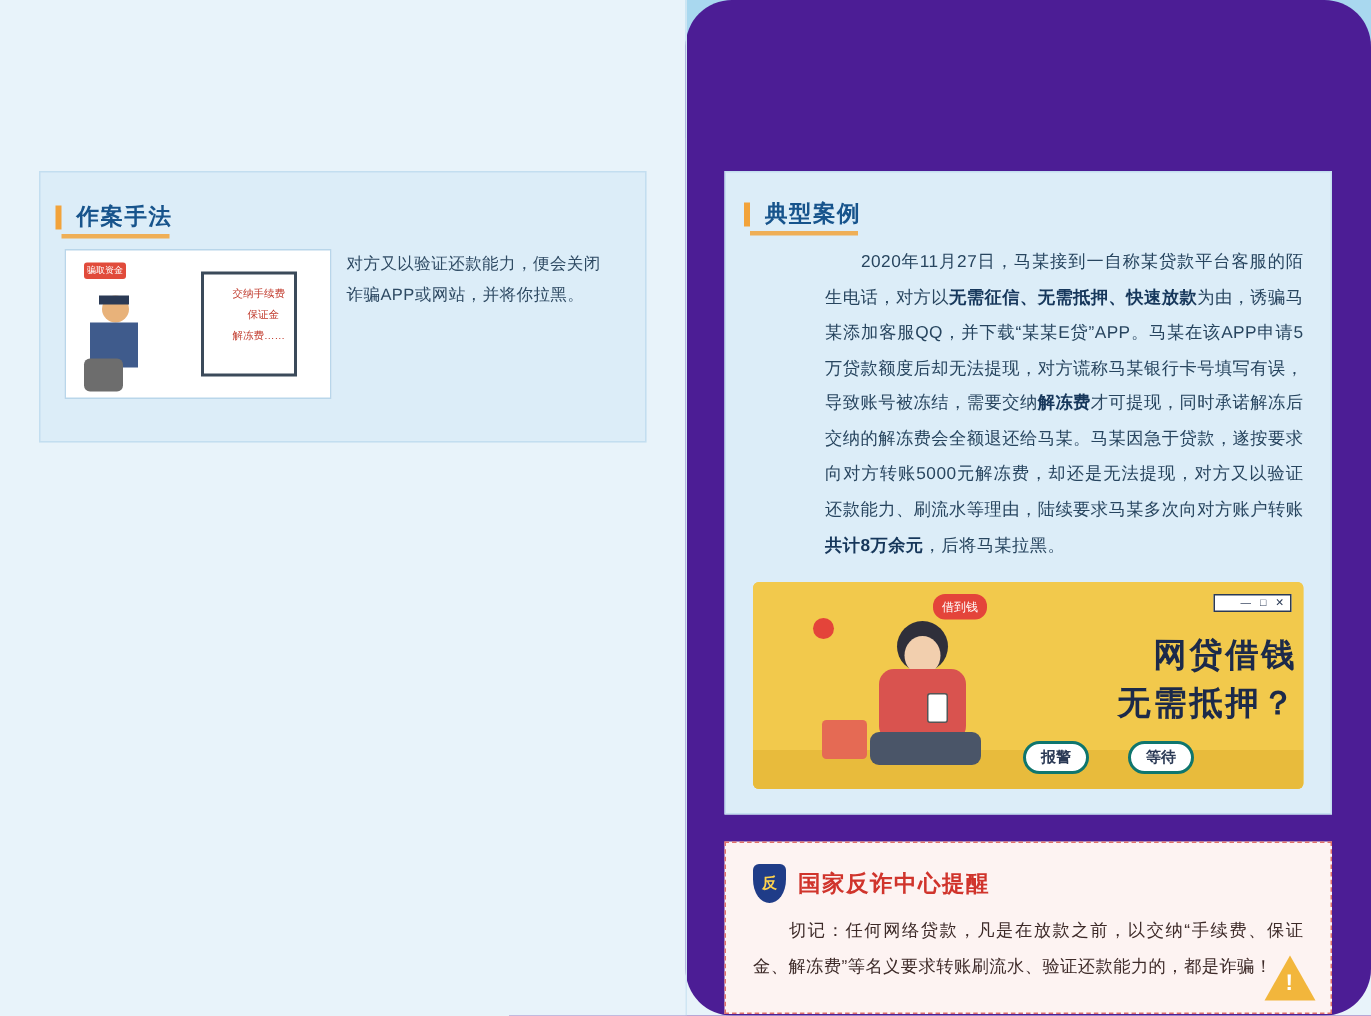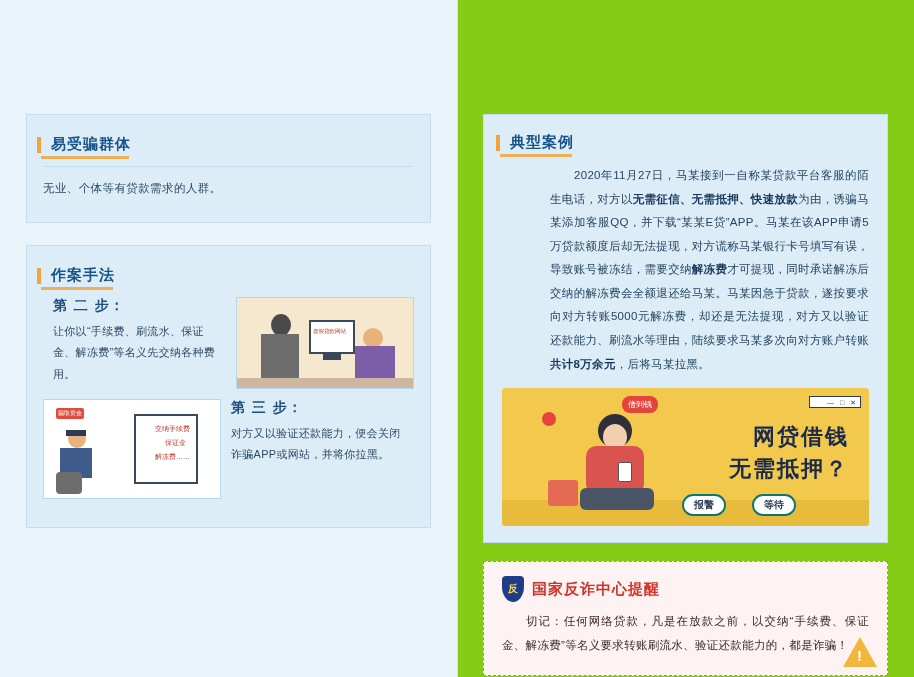--- a/index.html
+++ b/index.html
@@ -77,21 +77,21 @@
     font-family: "Liberation Serif", serif;
     line-height: 1;
   }
   
   .col {
     position: relative;
     width: 457px; height: 677px;
     padding-top: 92px;
   }
   .col-left { background: #e8f3fa; }
-  .col-right { background: #84cc16; }
+  .col-right { background: #4c1d95; border-radius: 31px; }
   .divider {
     position: absolute; left: 457px; top: 0;
     width: 1px; height: 677px;
     background: #cfe6f3;
     z-index: 5;
   }
 
   
   .panel {
     position: relative;
@@ -277,21 +277,21 @@
     font-size: 5.5px;
     color: #333;
     white-space: nowrap;
   }
   .blob { position: absolute; border-radius: 50%; }
   .rect { position: absolute; }
 
   
   .ci-txt1, .ci-txt2 {
     position: absolute;
-    right: 20px;
+    right: 4px;
     color: #1c2a4a;
     font-weight: bold;
     font-family: Liberation Mono, monospace;
     letter-spacing: 2px;
     white-space: nowrap;
   }
   .ci-txt1 { top: 34px; font-size: 22px; }
   .ci-txt2 { top: 66px; font-size: 22px; }
   .ci-pill {
     position: absolute;
@@ -356,64 +356,42 @@
         <div class="title-box">网络贷款诈骗</div>
         <div class="big-num">1</div>
       </div>
     </div>
   </div>
 
   <div class="divider"></div>
 
   <div class="col col-left">
 
-    <div class="panel panel-vuln">
-      <div class="panel-head">易受骗群体</div>
-      <div class="panel-body">无业、个体等有贷款需求的人群。</div>
-    </div>
 
     <div class="panel panel-methods">
       <div class="panel-head">作案手法</div>
 
       
 
       
-      <div class="step-row reverse">
-        <div class="illus">
-          <div class="rect" style="left:0; top:0; right:0; bottom:0; background:#f6e7cf;"></div>
-          <div class="blob" style="left:34px; top:16px; width:20px; height:22px; background:#4a4a4a;"></div>
-          <div class="rect" style="left:24px; top:36px; width:38px; height:48px; background:#6d6d6d;"></div>
-          <div class="rect" style="left:72px; top:22px; width:46px; height:34px; background:#ffffff; border:2px solid #3b4a5a;"></div>
-          <div class="lbl" style="left:76px; top:30px; color:#c0392b;">虚假贷款网站</div>
-          <div class="rect" style="left:86px; top:56px; width:18px; height:6px; background:#3b4a5a;"></div>
-          <div class="blob" style="left:126px; top:30px; width:20px; height:20px; background:#e8b27a;"></div>
-          <div class="rect" style="left:118px; top:48px; width:40px; height:36px; background:#7b5ea7;"></div>
-          <div class="rect" style="left:0; top:80px; right:0; height:12px; background:#cdb79e;"></div>
-        </div>
-        <div class="step-text">
-          <div class="step-title">第 二 步：</div>
-          <div class="step-body">让你以“手续费、刷流水、保证金、解冻费”等名义先交纳各种费用。</div>
-        </div>
-      </div>
 
       
       <div class="step-row">
         <div class="illus tall">
           <div class="tag" style="left:12px; top:8px; background:#e14b3b;">骗取资金</div>
           <div class="blob" style="left:24px; top:30px; width:18px; height:18px; background:#e8b27a;"></div>
           <div class="rect" style="left:22px; top:30px; width:20px; height:6px; background:#2b3a55;"></div>
           <div class="rect" style="left:16px; top:48px; width:32px; height:30px; background:#3f5b8c;"></div>
           <div class="rect" style="left:12px; top:72px; width:26px; height:22px; background:#6d6d6d; border-radius:4px;"></div>
           <div class="rect" style="right:22px; top:14px; width:64px; height:70px; background:#ffffff; border:2px solid #3b4a5a;"></div>
           <div class="lbl" style="right:30px; top:24px; color:#c0392b; font-size:7px;">交纳手续费</div>
           <div class="lbl" style="right:34px; top:38px; color:#c0392b; font-size:7px;">保证金</div>
           <div class="lbl" style="right:30px; top:52px; color:#c0392b; font-size:7px;">解冻费……</div>
         </div>
         <div class="step-text">
-          <div class="step-title">第 三 步：</div>
           <div class="step-body">对方又以验证还款能力，便会关闭诈骗APP或网站，并将你拉黑。</div>
         </div>
       </div>
 
     </div>
   </div>
 
   <div class="col col-right">
 
     <div class="panel panel-case">

